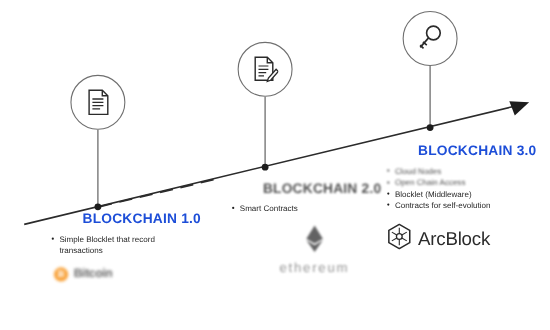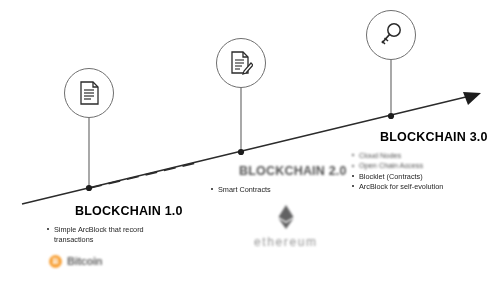--- a/index.html
+++ b/index.html
@@ -24,21 +24,21 @@
     display:flex;align-items:center;justify-content:center;
   }
   .node svg{display:block;}
 
   
   .block{position:absolute;}
   .head{
     font-weight:bold;
     font-size:12.5px;
     letter-spacing:.2px;
-    color:#000000;
+    color:#1d4ed8;
     white-space:nowrap;
     padding-left:28px;
   }
   .head.blur{
     color:#3a3a3a;
     filter:blur(1.15px);
     opacity:.88;
   }
   ul.bullets{
     list-style:none;
@@ -147,24 +147,24 @@
     <span>
       <svg width="24" height="26" viewBox="0 0 24 26">
         <circle cx="15" cy="8" r="6.2" fill="#ffffff" stroke="#2b2b2b" stroke-width="1.5"></circle>
         <line x1="10.6" y1="12.4" x2="3" y2="21" stroke="#2b2b2b" stroke-width="1.6"></line>
         <line x1="5.5" y1="16" x2="9" y2="19" stroke="#2b2b2b" stroke-width="1.5"></line>
         <line x1="3" y1="19" x2="6" y2="22" stroke="#2b2b2b" stroke-width="1.5"></line>
       </svg>
     </span>
   </div>
 
-  <div class="block" style="left:47px;top:204px;">
+  <div class="block" style="left:47px;top:192px;">
     <div class="head">BLOCKCHAIN 1.0</div>
     <ul class="bullets">
-      <li class="wrap">Simple ArcBlock that record transactions</li>
+      <li class="wrap">Simple Blocklet that record transactions</li>
     </ul>
     <div class="brand brand-btc" style="margin-top:9px;margin-left:2px;">
       <span class="btc-mark">Ƀ</span>
       <span class="btc-word">Bitcoin</span>
     </div>
   </div>
 
   <div class="block" style="left:211px;top:164px;">
     <div class="head blur">BLOCKCHAIN 2.0</div>
     <ul class="bullets">
@@ -179,20 +179,37 @@
       </span>
       <span class="eth-word">ethereum</span>
     </div>
   </div>
 
   <div class="block" style="left:352px;top:130px;">
     <div class="head">BLOCKCHAIN 3.0</div>
     <ul class="bullets">
       <li class="blurline">Cloud Nodes</li>
       <li class="blurline">Open Chain Access</li>
-      <li>Blocklet (Contracts)</li>
-      <li>ArcBlock for self-evolution</li>
+      <li>Blocklet (Middleware)</li>
+      <li>Contracts for self-evolution</li>
     </ul>
+    <div class="brand brand-arc" style="margin-top:11px;">
+      <span>
+        <svg width="22" height="24" viewBox="0 0 22 24">
+          <polygon points="11,1 20.5,6.5 20.5,17.5 11,23 1.5,17.5 1.5,6.5" fill="none" stroke="#2b2b2b" stroke-width="1.4"></polygon>
+          <circle cx="11" cy="12" r="2.6" fill="none" stroke="#2b2b2b" stroke-width="1.2"></circle>
+          <g stroke="#2b2b2b" stroke-width="1">
+            <line x1="11" y1="4" x2="11" y2="9.4"></line>
+            <line x1="11" y1="14.6" x2="11" y2="20"></line>
+            <line x1="4.2" y1="8" x2="8.7" y2="10.7"></line>
+            <line x1="13.3" y1="13.3" x2="17.8" y2="16"></line>
+            <line x1="17.8" y1="8" x2="13.3" y2="10.7"></line>
+            <line x1="8.7" y1="13.3" x2="4.2" y2="16"></line>
+          </g>
+        </svg>
+      </span>
+      <span class="arc-word">ArcBlock</span>
+    </div>
   </div>
 
   <div class="watermark" style="left:205px;top:282px;"></div>
 
 </div>
 
 </body></html>

